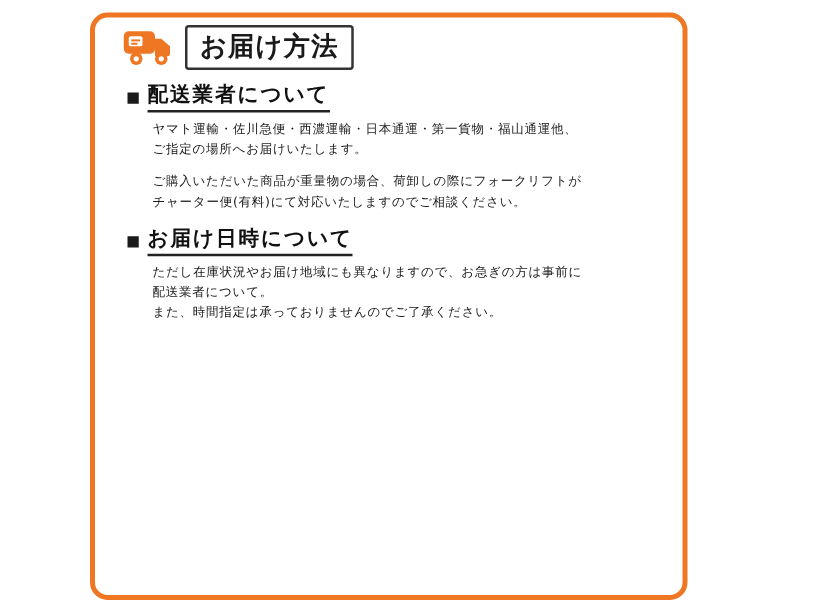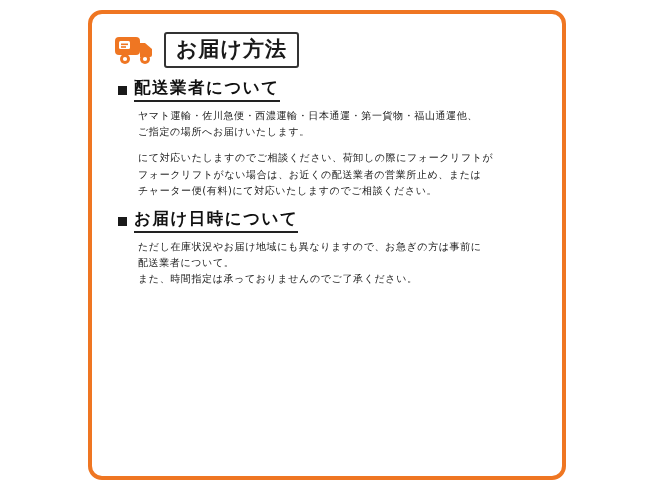--- a/index.html
+++ b/index.html
@@ -15,29 +15,29 @@
   }
   .page {
     position: relative;
     width: 652px;
     height: 489px;
     background: #ffffff;
     box-sizing: border-box;
   }
   .card {
     position: absolute;
-    left: 88px;
+    left: 72px;
     top: 10px;
     width: 478px;
     height: 470px;
     border: 4px solid #ef7622;
     border-radius: 14px;
     background: #ffffff;
     box-sizing: border-box;
-    padding: 12px 20px 10px 20px;
+    padding: 0 20px 10px 20px;
   }
   
   .header {
     display: flex;
     align-items: center;
     margin: 6px 0 6px 2px;
   }
   .truck-icon {
     width: 40px;
     height: 34px;
@@ -120,22 +120,21 @@
         <span class="section-title">配送業者について</span>
       </div>
       <div class="body-lines">
         <div class="body-line">ヤマト運輸・佐川急便・西濃運輸・日本通運・第一貨物・福山通運他、</div>
         <div class="body-line">ご指定の場所へお届けいたします。</div>
       </div>
     </div>
 
     <div class="section">
       <div class="body-lines">
-        <div class="body-line">にて対応いたしますのでご相談ください、荷卸しの際にフォークリフトが</div>
-        <div class="body-line">フォークリフトがない場合は、お近くの配送業者の営業所止め、または</div>
+        <div class="body-line">ご購入いただいた商品が重量物の場合、荷卸しの際にフォークリフトが</div>
         <div class="body-line">チャーター便(有料)にて対応いたしますのでご相談ください。</div>
       </div>
     </div>
 
     <div class="section">
       <div class="section-head">
         <span class="bullet-square"></span>
         <span class="section-title">お届け日時について</span>
       </div>
       <div class="body-lines">

